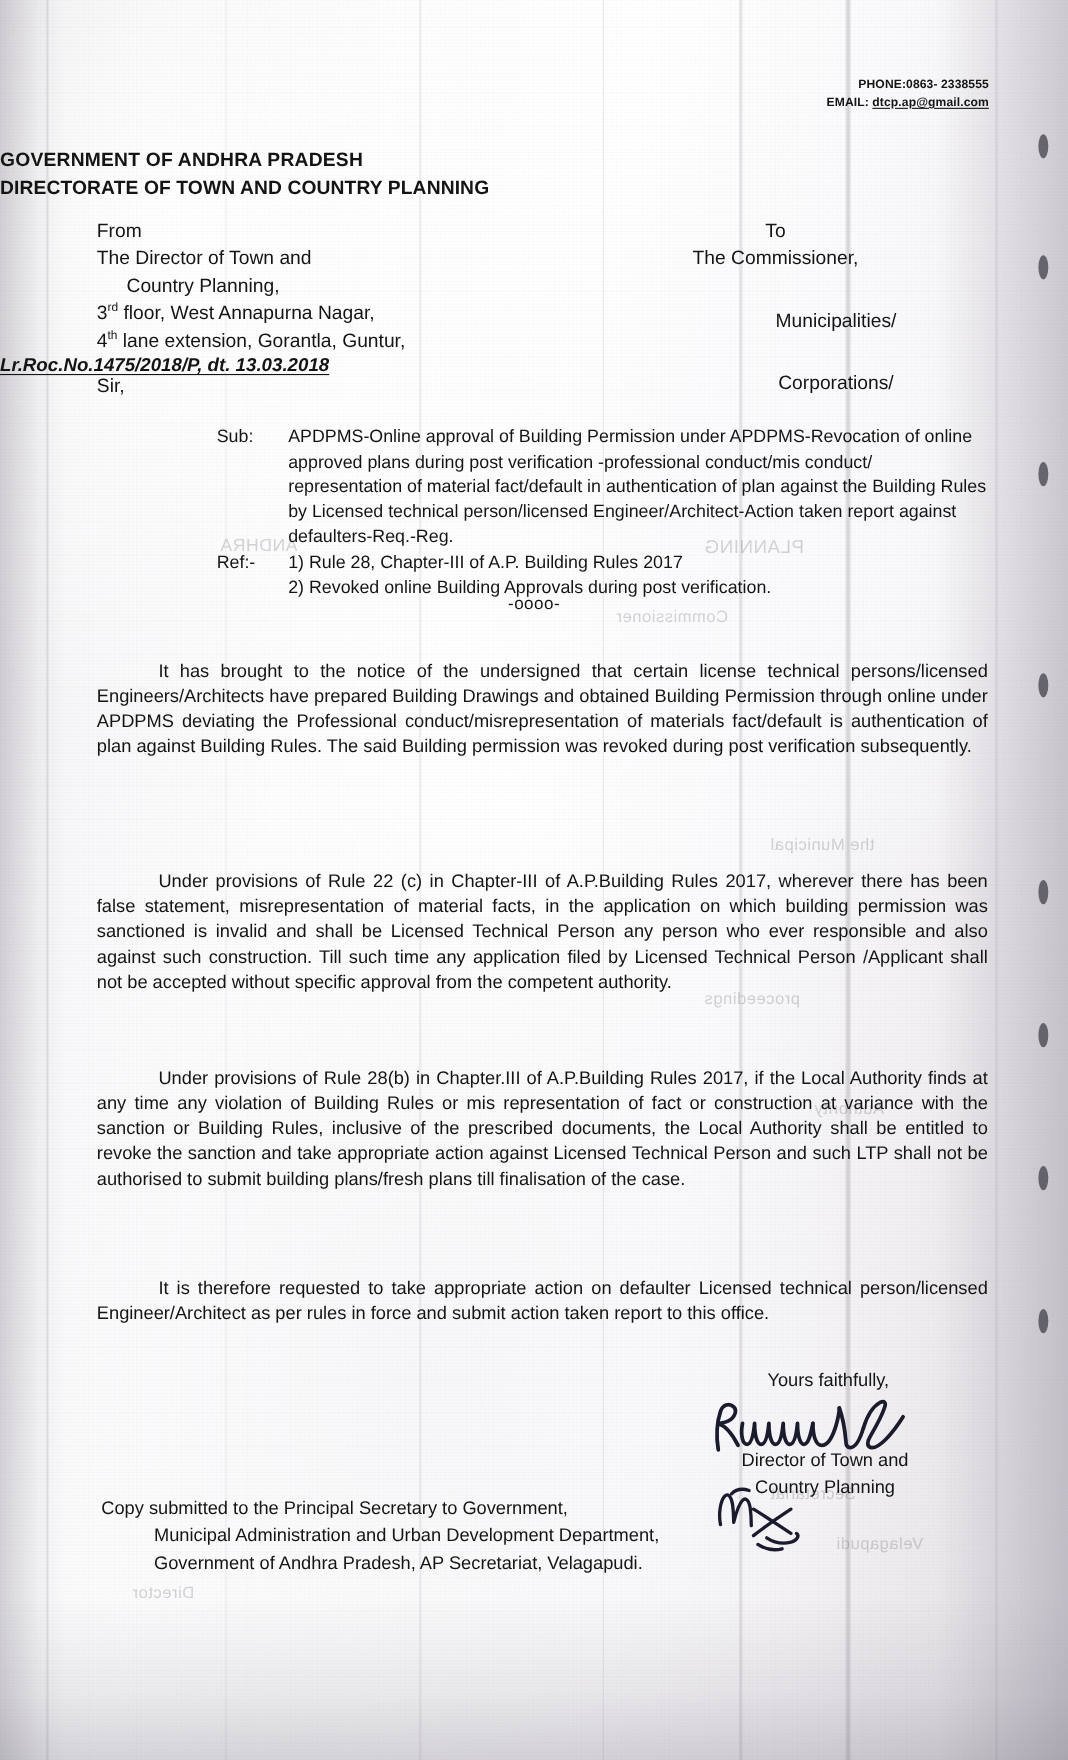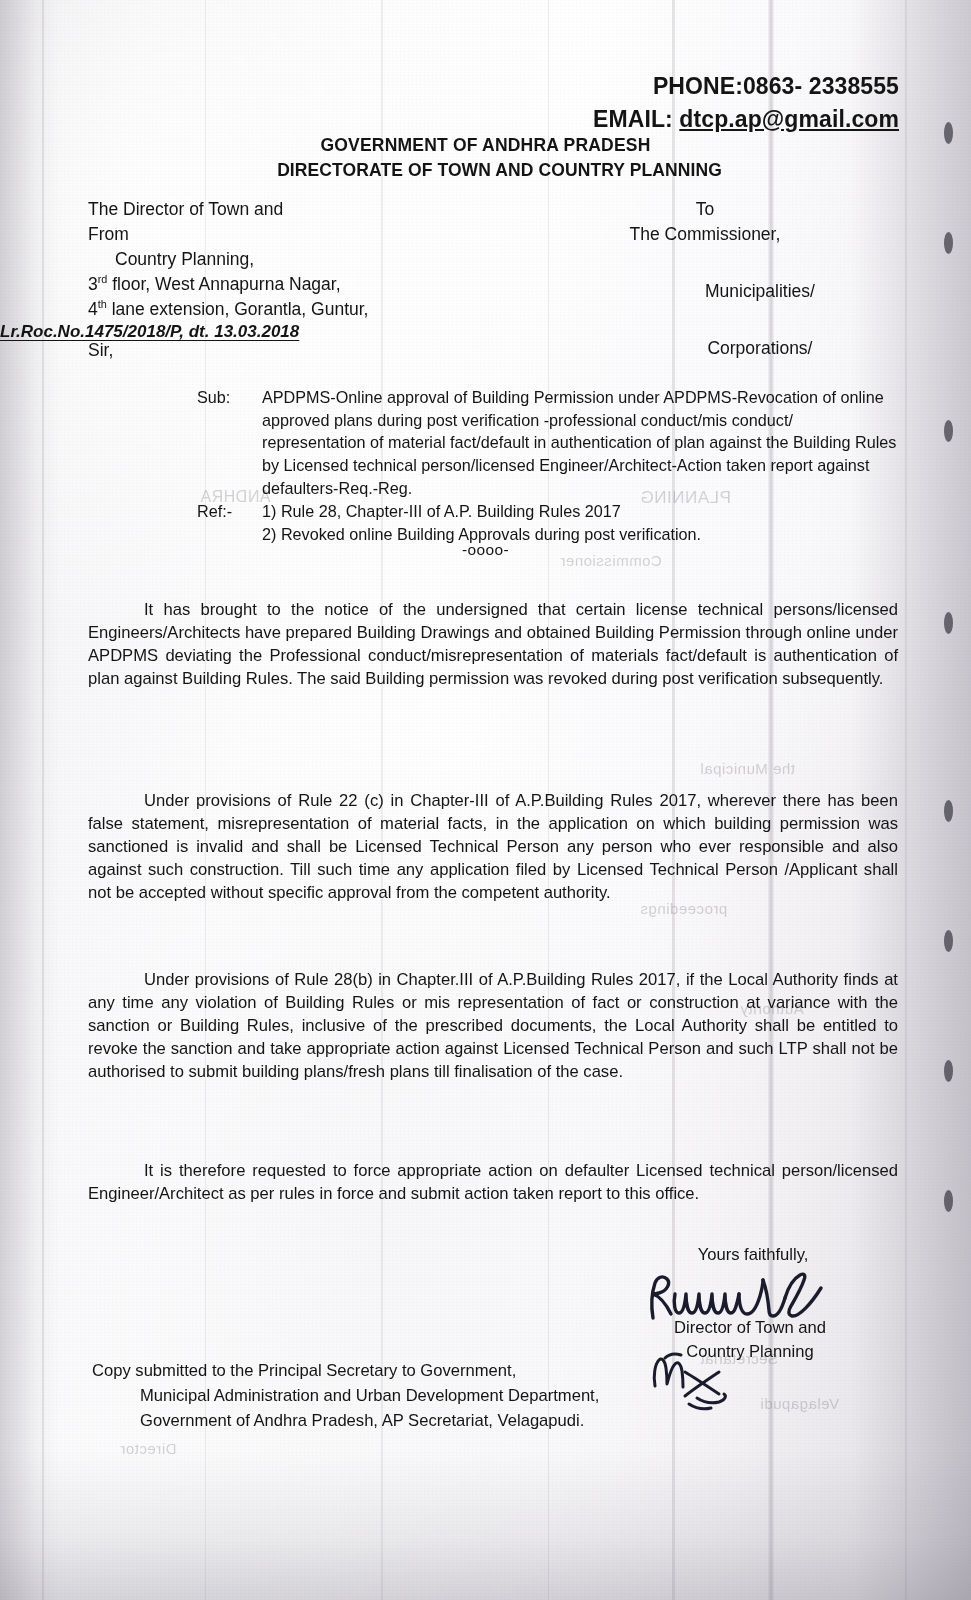--- a/index.html
+++ b/index.html
@@ -92,41 +92,40 @@
   .content {
     position: absolute;
     inset: 0;
   }
   .abs { position: absolute; }
 
   .contact {
     right: 72px;
     top: 70px;
     text-align: right;
-    font-size: 23px;
+    font-size: 11px;
     font-weight: bold;
     line-height: 1.42;
     letter-spacing: .1px;
   }
   .contact .email-label { font-weight: bold; margin-top: 24px; }
   .contact .email-addr {
     text-decoration: underline;
     text-underline-offset: 2px;
   }
 
   .gov-head {
     left: 0; right: 0;
     top: 133px;
-    text-align: center;
     font-size: 17.5px;
     font-weight: bold;
     line-height: 1.45;
     letter-spacing: .2px;
   }
-  .gov-head .l2 { letter-spacing: .1px; padding-left: 28px; }
+  .gov-head .l2 { letter-spacing: .1px; }
 
   .from-block {
     left: 88px;
     top: 197px;
     font-size: 17.5px;
     line-height: 1.43;
   }
   .from-block .indent1 { padding-left: 27px; }
   sup { font-size: .62em; vertical-align: super; line-height: 0; }
 
@@ -286,22 +285,22 @@
         <span class="email-addr">dtcp.ap@gmail.com</span>
       </div>
     </div>
 
     <div class="abs gov-head">
       <div class="l1">GOVERNMENT OF ANDHRA PRADESH</div>
       <div class="l2">DIRECTORATE OF TOWN AND COUNTRY PLANNING</div>
     </div>
 
     <div class="abs from-block">
+      <div>From</div>
       <div>The Director of Town and</div>
-      <div>From</div>
       <div class="indent1">Country Planning,</div>
       <div><span>3</span><sup>rd</sup><span> floor, West Annapurna Nagar,</span></div>
       <div><span>4</span><sup>th</sup><span> lane extension, Gorantla, Guntur,</span></div>
     </div>
 
     <div class="abs to-block">
       <div>To</div>
       <div>The Commissioner,</div>
       <div class="indent2">Municipalities/</div>
       <div class="indent2">Corporations/</div>
@@ -327,21 +326,21 @@
     </div>
 
     <div class="abs oooo">-oooo-</div>
 
     <div class="abs para p1"><span class="lead">It has brought to the notice of the undersigned that certain license technical persons/licensed</span> <span>Engineers/Architects have prepared Building Drawings and obtained Building Permission through online under APDPMS deviating the Professional conduct/misrepresentation of materials fact/default is authentication of plan against Building Rules.  The said Building permission was revoked during post verification subsequently.</span></div>
 
     <div class="abs para p2"><span class="lead">Under provisions of Rule 22 (c) in Chapter-III of A.P.Building Rules 2017, wherever there has</span> <span>been false statement, misrepresentation of material facts, in the application on which building permission was sanctioned is invalid and shall be  Licensed Technical Person any person who ever responsible and also against such construction.   Till such time any application filed by Licensed Technical Person /Applicant shall not be accepted without specific approval from the competent authority.</span></div>
 
     <div class="abs para p3"><span class="lead">Under provisions of Rule 28(b) in Chapter.III of A.P.Building Rules 2017, if the Local Authority</span> <span>finds at any time any violation of Building Rules or mis representation of fact or construction at variance with the sanction or Building Rules, inclusive of the prescribed documents, the Local Authority shall be entitled  to revoke the sanction and take appropriate action against Licensed Technical Person and such LTP shall not be authorised to submit building plans/fresh plans till finalisation of the case.</span></div>
 
-    <div class="abs para p4"><span class="lead">It is therefore requested to force appropriate action on defaulter Licensed technical</span> <span>person/licensed Engineer/Architect as per rules in force and submit action taken report to this office.</span></div>
+    <div class="abs para p4"><span class="lead">It is therefore requested to take appropriate action on defaulter Licensed technical</span> <span>person/licensed Engineer/Architect as per rules in force and submit action taken report to this office.</span></div>
 
     <div class="abs sign-block">
       <div class="yours">Yours faithfully,</div>
       <svg class="sig-svg" width="230" height="60" viewBox="0 0 230 60">
         <g fill="none" stroke="#1b1b2e" stroke-width="3.4" stroke-linecap="round" stroke-linejoin="round">
           <path d="M18 52 C16 40 17 26 20 17 C22 11 28 9 32 13 C36 17 32 25 24 27 C20 28 19 28 18 28 C24 30 30 36 36 48"></path>
           <path d="M40 28 C38 38 40 47 44 47 C48 47 50 38 51 28 C51 38 53 47 57 47 C61 47 63 38 64 28 C64 38 66 47 70 47 C74 47 76 38 77 28 C77 38 79 47 83 47 C87 47 89 38 90 28 C90 38 92 47 96 47 C100 47 102 38 104 28"></path>
           <path d="M104 28 C104 40 107 48 112 48 C118 48 122 40 125 30 C127 23 128 18 128 14"></path>
           <path d="M128 14 C131 22 133 33 134 44 C134 48 135 50 138 50 C143 50 147 42 150 32"></path>
           <path d="M150 32 C153 22 158 13 165 9 C169 7 171 9 169 14 C166 23 160 33 156 40 C153 45 153 49 157 50 C164 51 176 38 186 22"></path>

